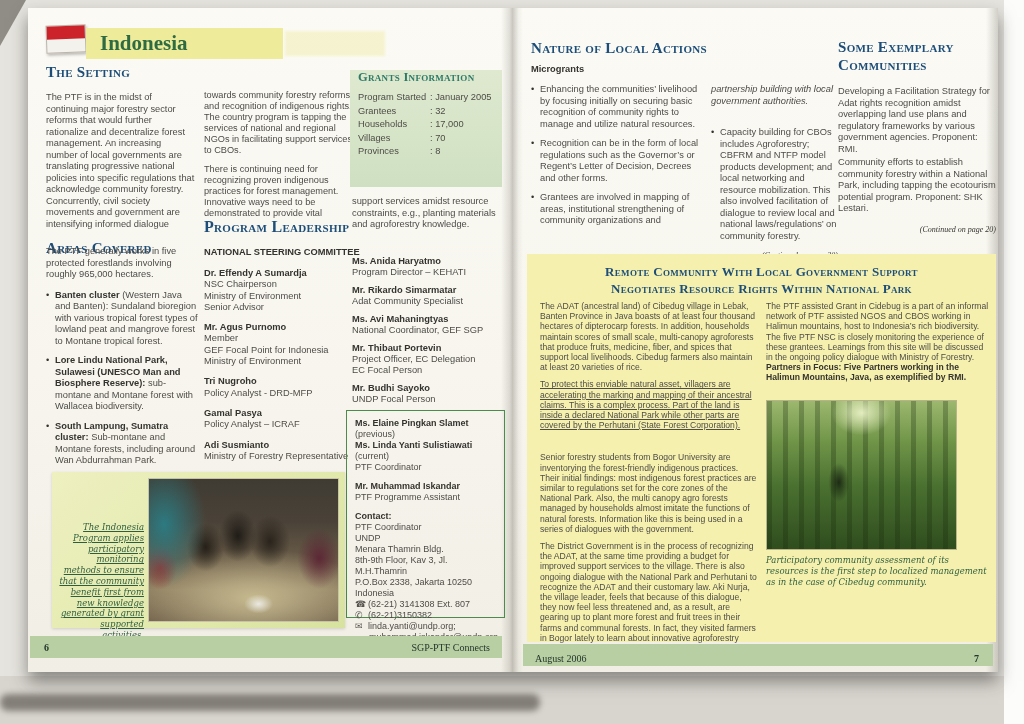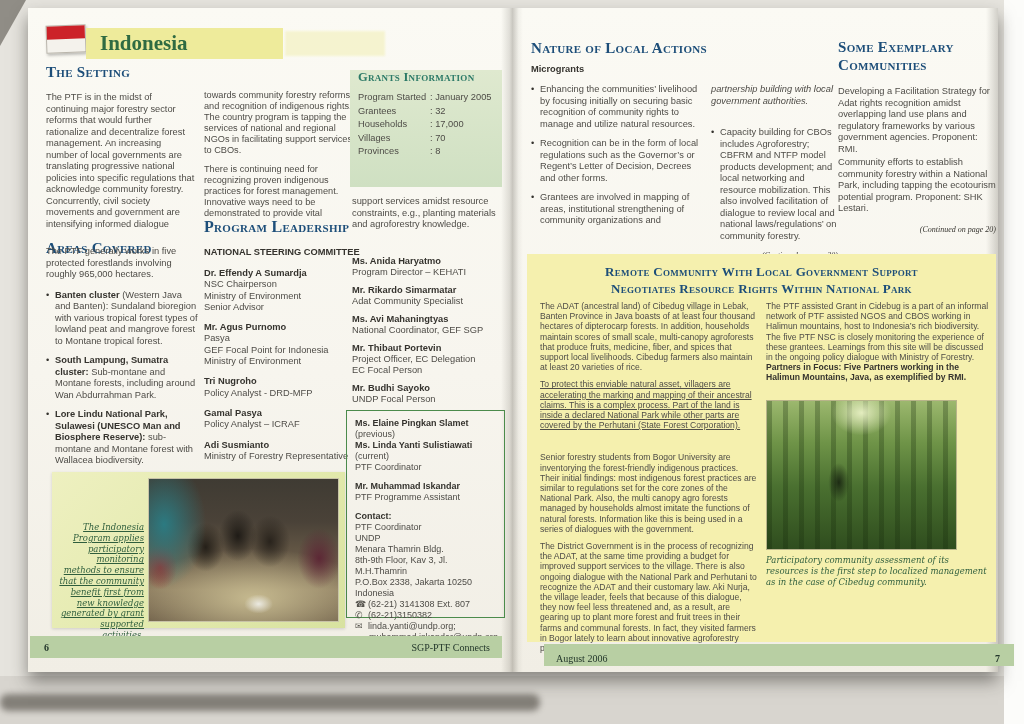--- a/index.html
+++ b/index.html
@@ -137,37 +137,37 @@
         <span class="glabel">Provinces</span>
         <span class="gval">8</span>
       </div>
   </div>
   <div class="abs body-txt" style="left:352px; top:196px; width:150px;">support services amidst resource constraints, e.g., planting materials and agroforestry knowledge.</div>
 
   <div class="abs h" style="left:46px; top:240px; font-size:15px;">Areas Covered</div>
   <div class="abs" style="left:46px; top:246px; width:153px;">
     <div class="body-txt" style="margin-bottom:9px;">The PTF generally works in five protected forestlands involving roughly 965,000 hectares.</div>
     <div class="bullet body-txt"><span class="bname">Banten cluster</span><span> (Western Java and Banten): Sundaland bioregion with various tropical forest types of lowland peat and mangrove forest to Montane tropical forest.</span></div>
+    <div class="bullet body-txt"><span class="bname">Lore Lindu National Park, Sulawesi (UNESCO Man and Biosphere Reserve):</span><span> sub-montane and Montane forest with Wallacea biodiversity.</span></div>
     <div class="bullet body-txt"><span class="bname">South Lampung, Sumatra cluster:</span><span> Sub-montane and Montane forests, including around Wan Abdurrahman Park.</span></div>
-    <div class="bullet body-txt"><span class="bname">Lore Lindu National Park, Sulawesi (UNESCO Man and Biosphere Reserve):</span><span> sub-montane and Montane forest with Wallacea biodiversity.</span></div>
   </div>
 
   <div class="abs h" style="left:204px; top:218px; font-size:16px;">Program Leadership</div>
   <div class="abs body-txt bname" style="left:204px; top:247px; font-size:9.3px;">NATIONAL STEERING COMMITTEE</div>
 
   <div class="abs body-txt" style="left:204px; top:268px; width:149px; line-height:11.3px;">
     <div class="entry">
       <div class="bname">Dr. Effendy A Sumardja</div>
       <div>NSC Chairperson</div>
       <div>Ministry of Environment</div>
       <div>Senior Advisor</div>
     </div>
     <div class="entry">
       <div class="bname">Mr. Agus Purnomo</div>
-      <div>Pasya</div>
+      <div>Member</div>
       <div>GEF Focal Point for Indonesia</div>
       <div>Ministry of Environment</div>
     </div>
     <div class="entry">
       <div class="bname">Tri Nugroho</div>
       <div>Policy Analyst - DRD-MFP</div>
     </div>
     <div class="entry">
       <div class="bname">Gamal Pasya</div>
       <div>Policy Analyst – ICRAF</div>
@@ -268,17 +268,17 @@
     <div style="margin-bottom:22px;text-decoration:underline;">To protect this enviable natural asset, villagers are accelerating the marking and mapping of their ancestral claims. This is a complex process. Part of the land is inside a declared National Park while other parts are covered by the Perhutani (State Forest Corporation).</div>
     <div style="margin-bottom:7px;">Senior forestry students from Bogor University are inventorying the forest-friendly indigenous practices. Their initial findings: most indigenous forest practices are similar to regulations set for the core zones of the National Park. Also, the multi canopy agro forests managed by households almost imitate the functions of natural forests. Information like this is being used in a series of dialogues with the government.</div>
     <div>The District Government is in the process of recognizing the ADAT, at the same time providing a budget for improved support services to the village. There is also ongoing dialogue with the National Park and Perhutani to recognize the ADAT and their customary law. Aki Nurja, the village leader, feels that because of this dialogue, they now feel less threatened and, as a result, are gearing up to plant more forest and fruit trees in their farms and communal forests. In fact, they visited farmers in Bogor lately to learn about innovative agroforestry practices.</div>
   </div>
   <div class="abs feat-txt" style="left:766px; top:301px; width:225px;">
     <span>The PTF assisted Grant in Cidebug is a part of an informal network of PTF assisted NGOS and CBOS working in Halimun mountains, host to Indonesia’s rich biodiversity. The five PTF NSC is closely monitoring the experience of these grantees. Learnings from this site will be discussed in the ongoing policy dialogue with Ministry of Forestry. </span><span class="bname" style="font-size:8.6px;">Partners in Focus: Five Partners working in the Halimun Mountains, Java, as exemplified by RMI.</span>
   </div>
   <div class="photo-right"></div>
   <div class="abs caption" style="left:766px; top:555px; width:226px;">Participatory community assessment of its resources is the first step to localized management as in the case of Cibedug community.</div>
 
-  <div class="footer-bar" style="left:523px; top:644px; width:470px; padding:7px 14px 0 12px;margin-left:21px;">
+  <div class="footer-bar" style="left:523px; top:644px; width:470px; padding:7px 14px 0 12px;">
     <span>August 2006</span>
     <span style="font-weight:700;">7</span>
   </div>
 </div>
 
 </body></html>

